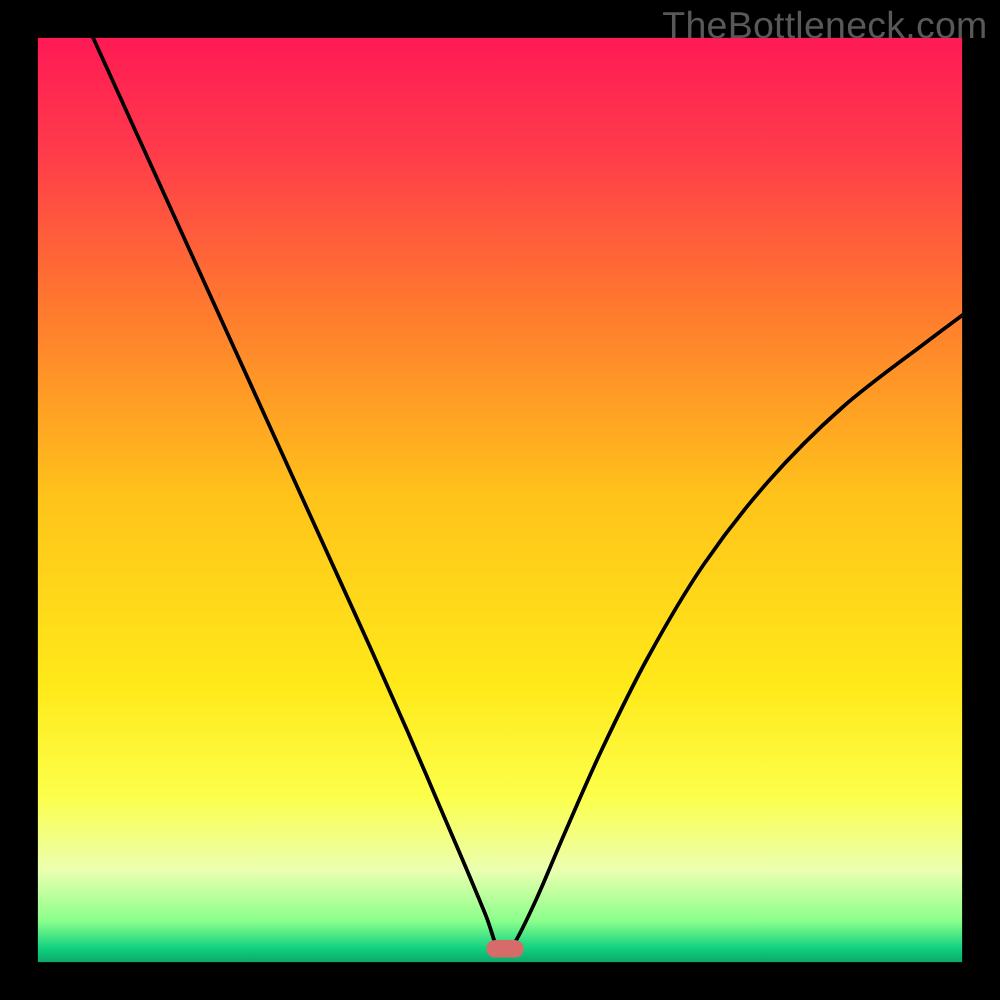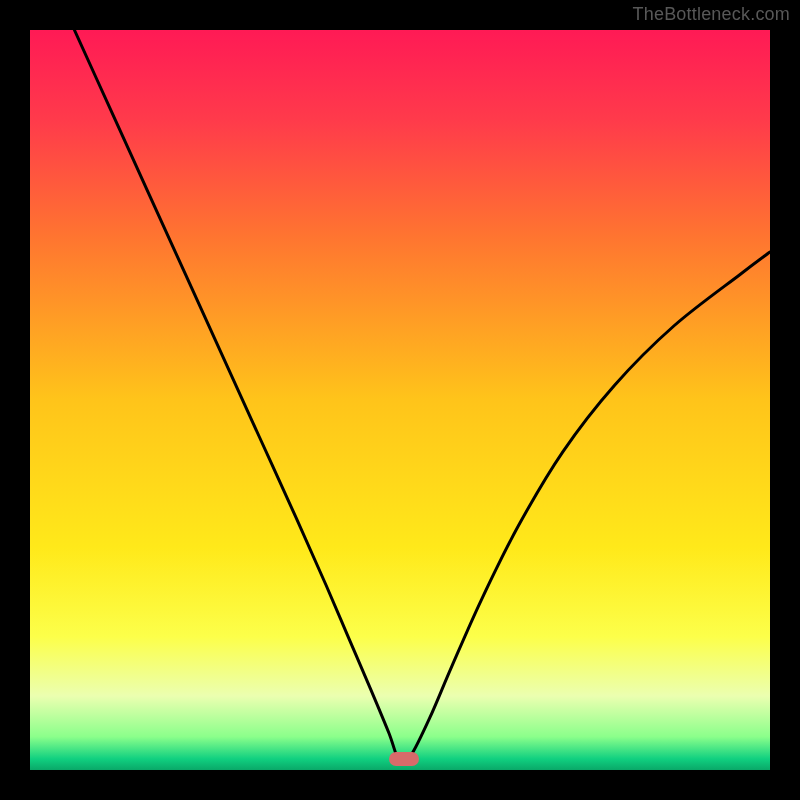--- a/index.html
+++ b/index.html
@@ -15,21 +15,21 @@
     position: relative;
     width: 800px;
     height: 800px;
     background: #000;
   }
   .watermark {
     position: absolute;
     top: 4px;
     right: 10px;
     color: #585858;
-    font-size: 18px;
+    font-size: 30px;
     font-weight: 500;
     letter-spacing: 0.2px;
     z-index: 5;
   }
   .plot-area {
     position: absolute;
     left: 30px;
     top: 30px;
     width: 740px;
     height: 740px;

